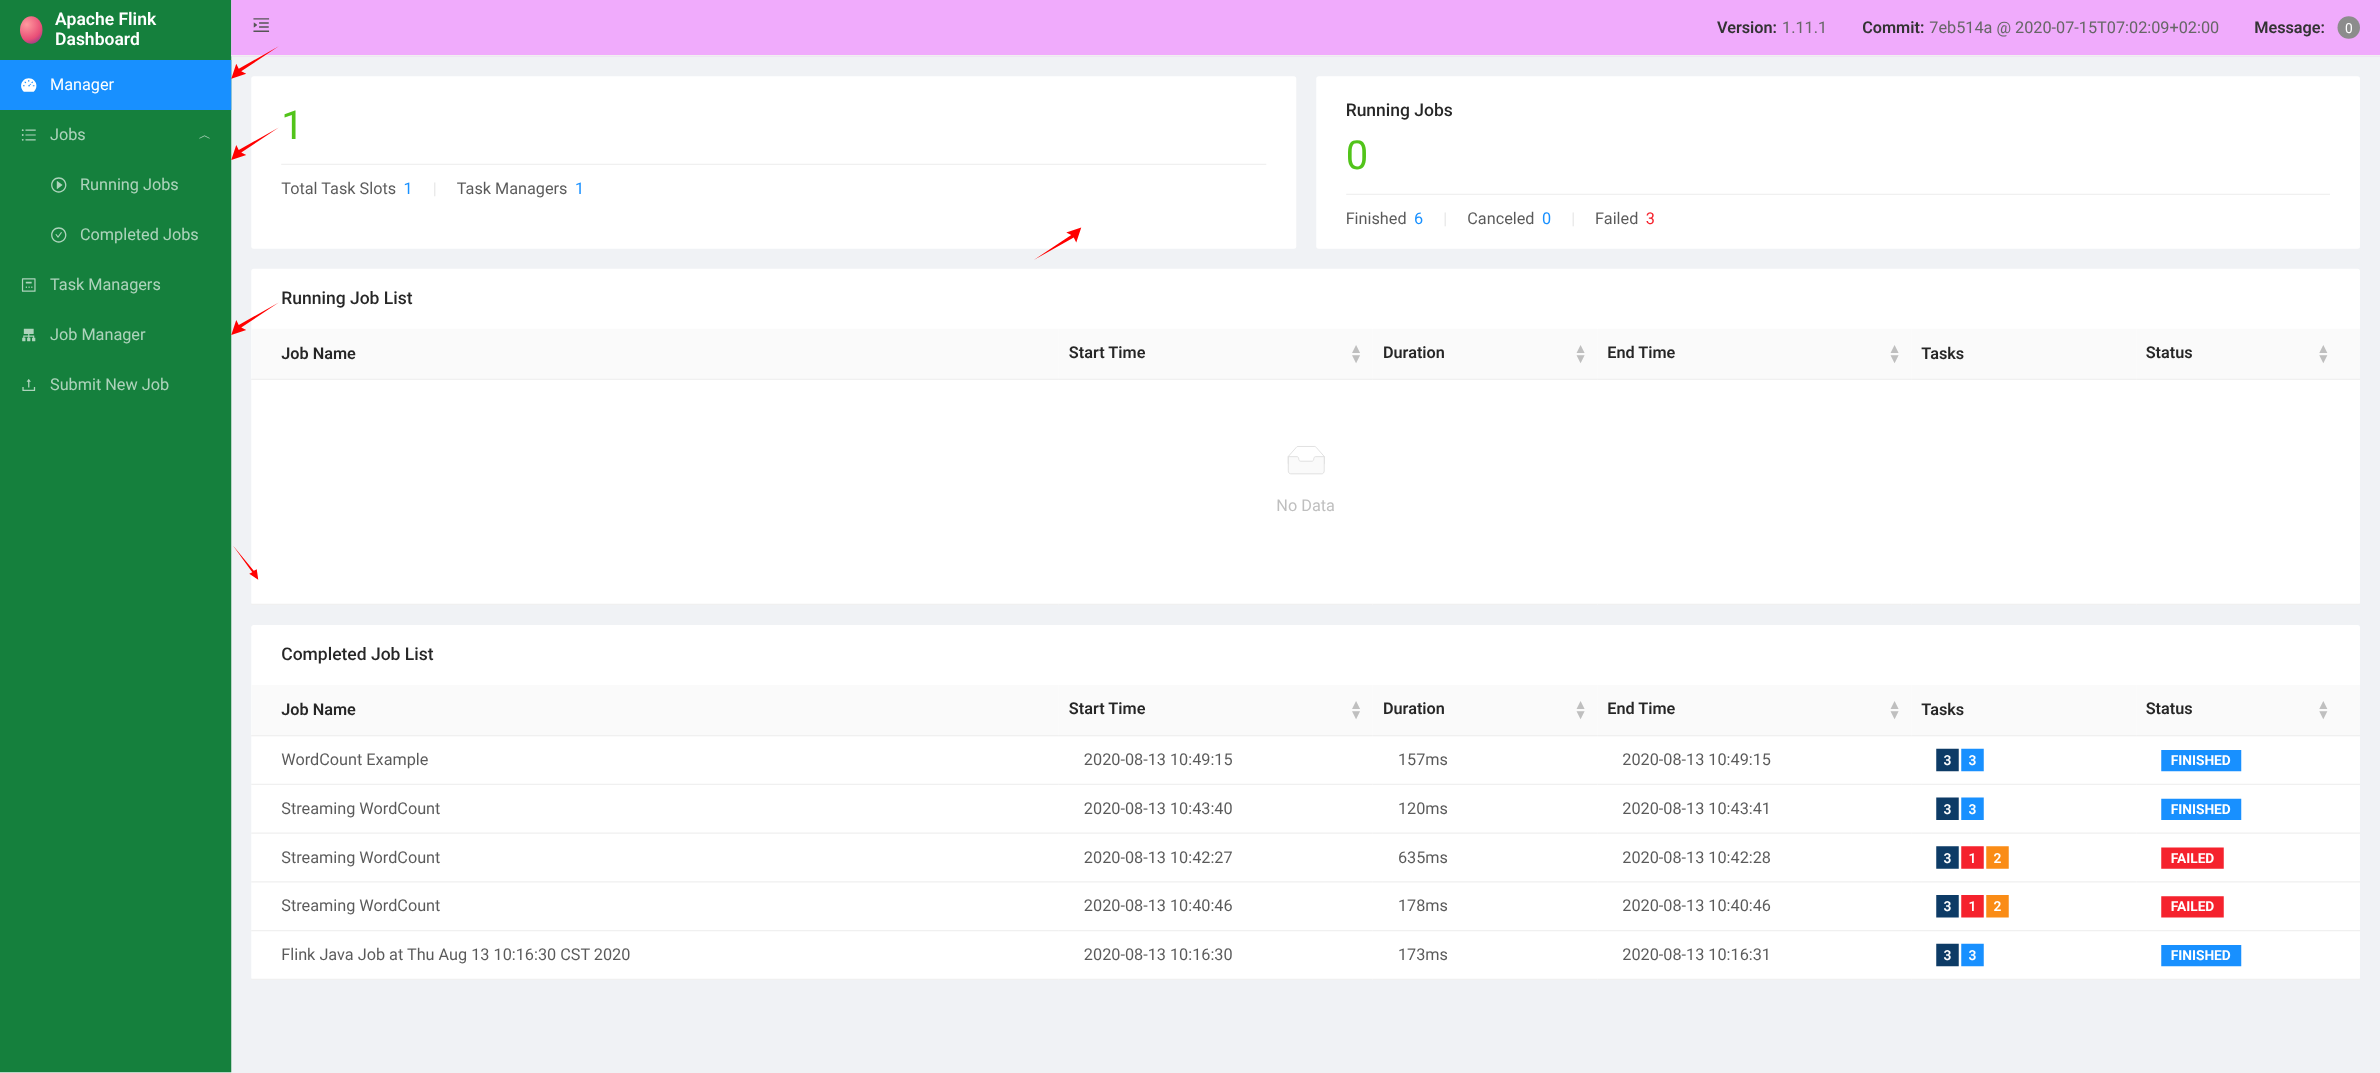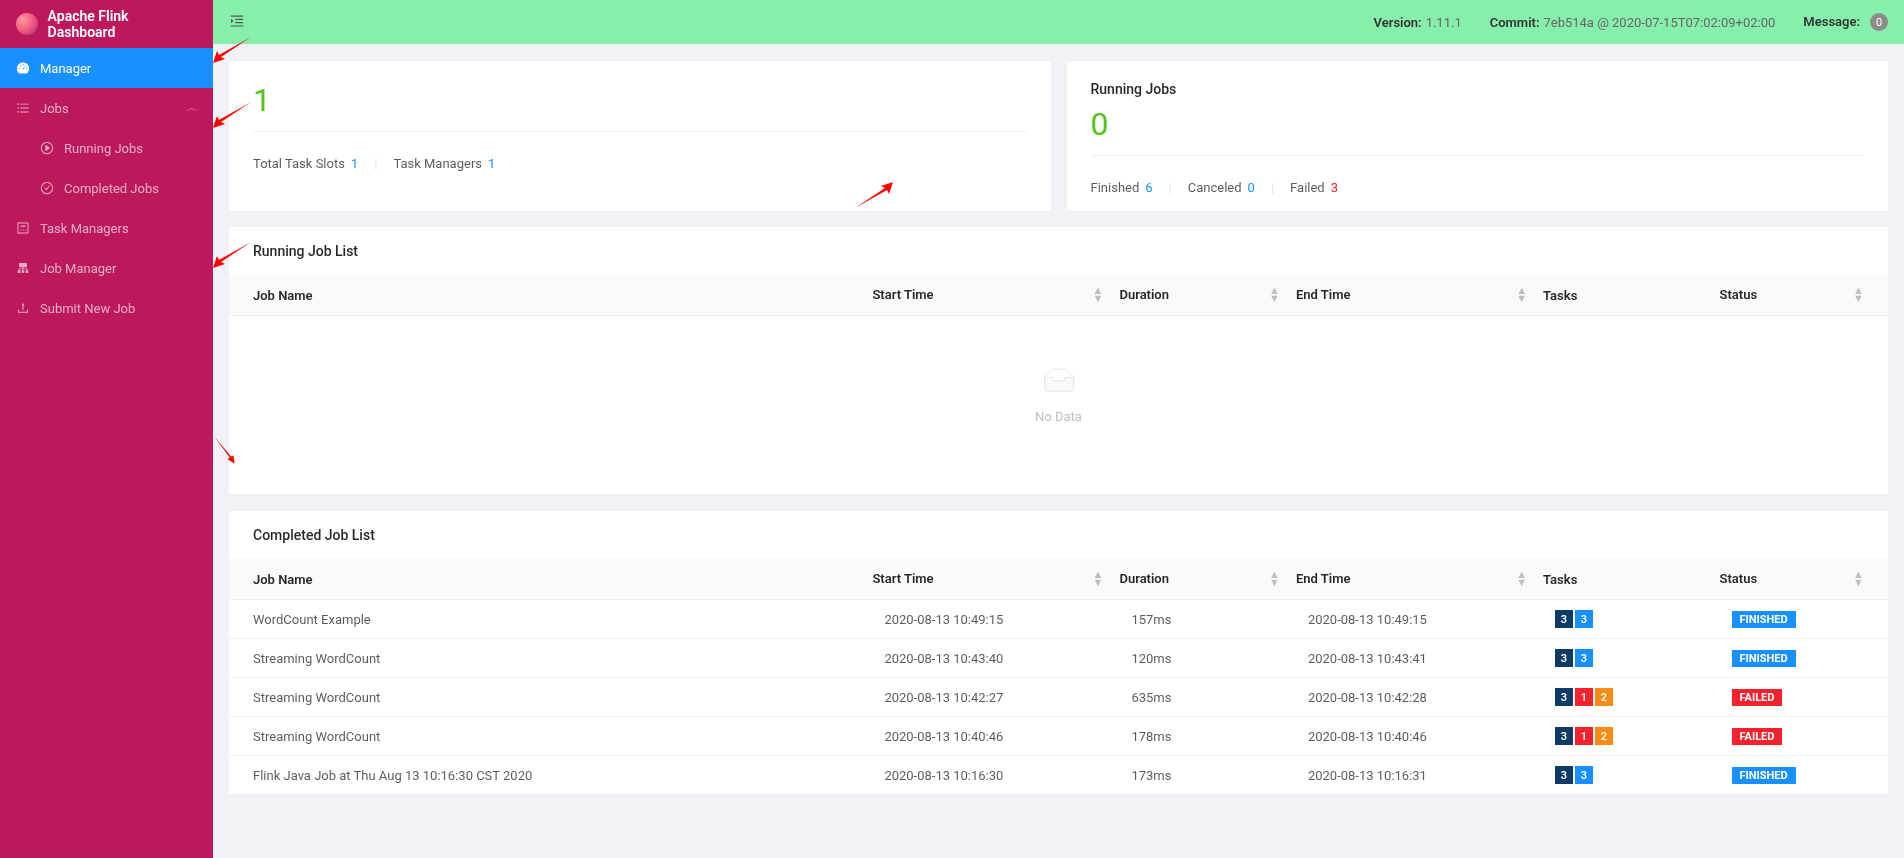--- a/index.html
+++ b/index.html
@@ -1,52 +1,52 @@
 <!DOCTYPE html>
 <html><head>
 <meta charset="utf-8">
 <style>
 * { margin: 0; padding: 0; box-sizing: border-box; }
 body { font-family: -apple-system, BlinkMacSystemFont, "Segoe UI", Roboto, "Helvetica Neue", Arial, sans-serif; font-size: 14px; color: rgba(0,0,0,0.85); background: #f0f2f5; }
 
 .layout { display: flex; min-height: 100vh; }
 
 
-.sidebar { width: 213px; background: #be185d; color: rgba(255,255,255,0.65); flex-shrink: 0; }
+.sidebar { width: 185px; background: #15803d; color: rgba(255,255,255,0.65); flex-shrink: 0; }
 .logo-area { display: flex; align-items: center; height: 48px; padding: 0 16px; }
 .logo-icon { width: 22px; height: 22px; border-radius: 50%; background: radial-gradient(circle at 30% 30%, #ff9a9e, #e94e77 60%, #6a3093); margin-right: 10px; }
 .logo-text { color: #fff; font-weight: 600; font-size: 14px; }
 .menu { list-style: none; }
 .menu-item { display: flex; align-items: center; height: 40px; padding: 0 16px; cursor: pointer; color: rgba(255,255,255,0.65); font-size: 13px; }
 .menu-item.active { background: #1890ff; color: #fff; }
 .menu-item.sub { padding-left: 40px; }
 .menu-item.expandable { justify-content: space-between; }
 .menu-item .left { display: flex; align-items: center; }
 .menu-icon { width: 14px; margin-right: 10px; display: inline-flex; align-items: center; justify-content: center; }
 .menu-icon svg { width: 14px; height: 14px; }
 .chevron { font-size: 10px; }
 
 
 .main { flex: 1; display: flex; flex-direction: column; }
-.topbar { height: 45px; background: #86efac; display: flex; align-items: center; justify-content: space-between; padding: 0 16px; border-bottom: 1px solid #f0f0f0; }
+.topbar { height: 45px; background: #f0abfc; display: flex; align-items: center; justify-content: space-between; padding: 0 16px; border-bottom: 1px solid #f0f0f0; }
 .collapse-btn { cursor: pointer; color: #555; }
 .collapse-btn svg { width: 16px; height: 16px; }
 .topbar-right { display: flex; align-items: center; gap: 28px; font-size: 13px; color: #333; }
 .topbar-right .label { font-weight: 600; margin-right: 4px; }
 .topbar-right .val { color: #666; font-weight: 400; }
 .msg-badge { display: inline-flex; align-items: center; justify-content: center; width: 18px; height: 18px; border-radius: 50%; background: #8c8c8c; color: #fff; font-size: 11px; margin-left: 6px; }
 
 .content { padding: 16px; }
 
 
 .stats-row { display: flex; gap: 16px; margin-bottom: 16px; }
 .stat-card { background: #fff; border-radius: 2px; padding: 20px 24px 16px; flex: 1; }
 .stat-title { font-size: 14px; color: rgba(0,0,0,0.85); font-weight: 500; margin-bottom: 8px; }
 .stat-value { font-size: 32px; color: #52c41a; font-weight: 400; margin-bottom: 12px; }
-.stat-footer { border-top: 1px solid #f0f0f0; padding-top: 24px; font-size: 13px; color: rgba(0,0,0,0.65); display: flex; gap: 16px; }
+.stat-footer { border-top: 1px solid #f0f0f0; padding-top: 12px; font-size: 13px; color: rgba(0,0,0,0.65); display: flex; gap: 16px; }
 .stat-footer .item { display: inline-flex; align-items: center; }
 .stat-footer .divider { color: #e8e8e8; }
 .stat-footer .num { margin-left: 6px; }
 .num.blue { color: #1890ff; }
 .num.red { color: #f5222d; }
 
 
 .section { background: #fff; border-radius: 2px; margin-bottom: 16px; }
 .section-header { padding: 16px 24px; font-size: 14px; font-weight: 500; color: rgba(0,0,0,0.85); }
 .table { width: 100%; border-collapse: collapse; }

